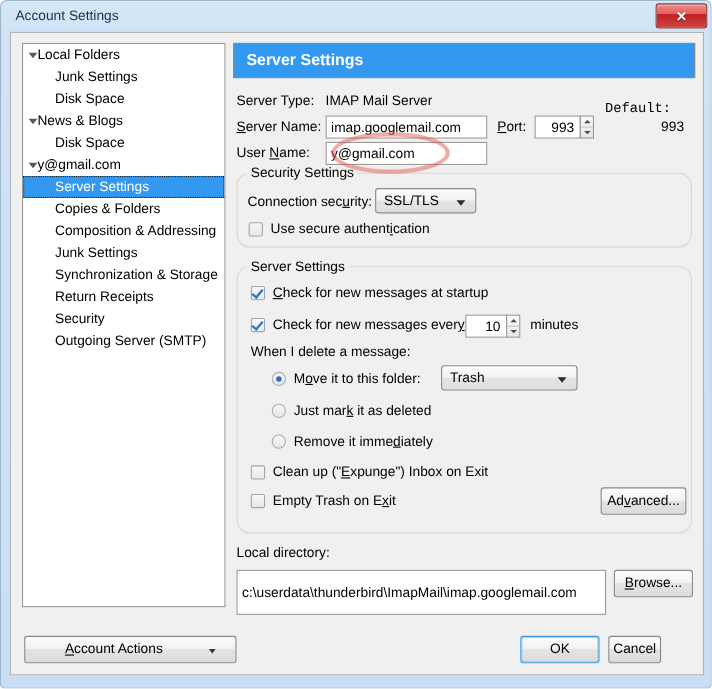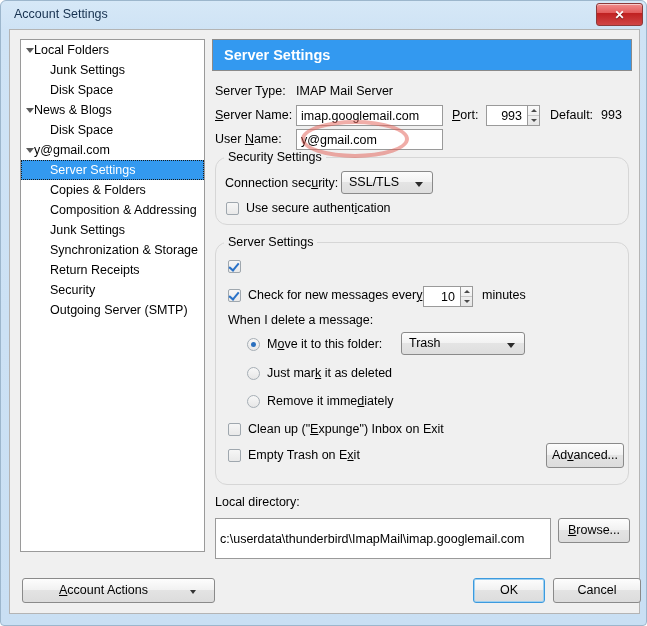--- a/index.html
+++ b/index.html
@@ -396,21 +396,21 @@
       <div class="lbl" style="left:240px; top:69px;"><span class="ul">P</span>ort:</div>
       <input class="txtfield right" style="left: 274px; top: 66px; width: 42px;" value="993">
       <div class="spinner" style="left:315px; top:66px;">
         <div class="sp-up">
             <span class="sp-tri-up"></span>
           </div>
         <div class="sp-dn">
             <span class="sp-tri-dn"></span>
           </div>
       </div>
-      <div class="lbl" style="left:338px; top:69px;">Default:</div>
+      <div class="lbl" style="left:338px; top:53px;font-family:Liberation Mono, monospace;">Default:</div>
       <div class="lbl" style="left:389px; top:69px;">993</div>
 
       <div class="lbl" style="left:3px; top:93px;">User <span class="ul">N</span>ame:</div>
       <input class="txtfield" style="left: 84px; top: 90px; width: 147px;" value="y@gmail.com">
 
       <div class="groupbox" style="left:3px; top:118px; width:414px; height:68px;">
         <div class="gb-title">Security Settings</div>
 
         <div class="lbl" style="left:9px; top:18px;">Connection sec<span class="ul">u</span>rity:</div>
         <div class="dropdown" style="left:125px; top:13px; width:92px;">
@@ -419,20 +419,21 @@
         </div>
 
         <div class="cb" style="left:10px; top:44px;"></div>
         <div class="lbl" style="left:30px; top:43px;">Use secure authent<span class="ul">i</span>cation</div>
       </div>
 
       <div class="groupbox" style="left:3px; top:203px; width:414px; height:243px;">
         <div class="gb-title">Server Settings</div>
 
         <div class="cb checked" style="left:12px; top:17px;"></div>
+        <div class="lbl" style="left:32px; top:16px;"><span class="ul">C</span>heck for new messages at startup</div>
 
         <div class="cb checked" style="left:12px; top:46px;"></div>
         <div class="lbl" style="left:32px; top:45px;">Check for new messages ever<span class="ul">y</span></div>
         <input class="txtfield right" style="left: 207px; top: 43px; width: 38px;" value="10">
         <div class="spinner" style="left:244px; top:43px;">
           <div class="sp-up">
               <span class="sp-tri-up"></span>
             </div>
           <div class="sp-dn">
               <span class="sp-tri-dn"></span>
@@ -469,19 +470,19 @@
       <div class="lbl" style="left:3px; top:456px;">Local directory:</div>
       <input class="txtfield" style="left: 3px; top: 479px; width: 336px; height: 41px; line-height: 21px;" value="c:\userdata\thunderbird\ImapMail\imap.googlemail.com">
       <div class="btn" style="left:346px; top:479px; width:72px;">
         <span><span class="ul">B</span>rowse...</span>
       </div>
     </div>
 
     <div class="btn default" style="left:463px; top:548px; width:72px;">
       <span>OK</span>
     </div>
-    <div class="btn" style="left:543px; top:548px; width:88px;">
+    <div class="btn" style="left:543px; top:548px; width:48px;">
       <span>Cancel</span>
     </div>
   </div>
 
   <div class="annot-oval"></div>
 </div>
 
 </body></html>

